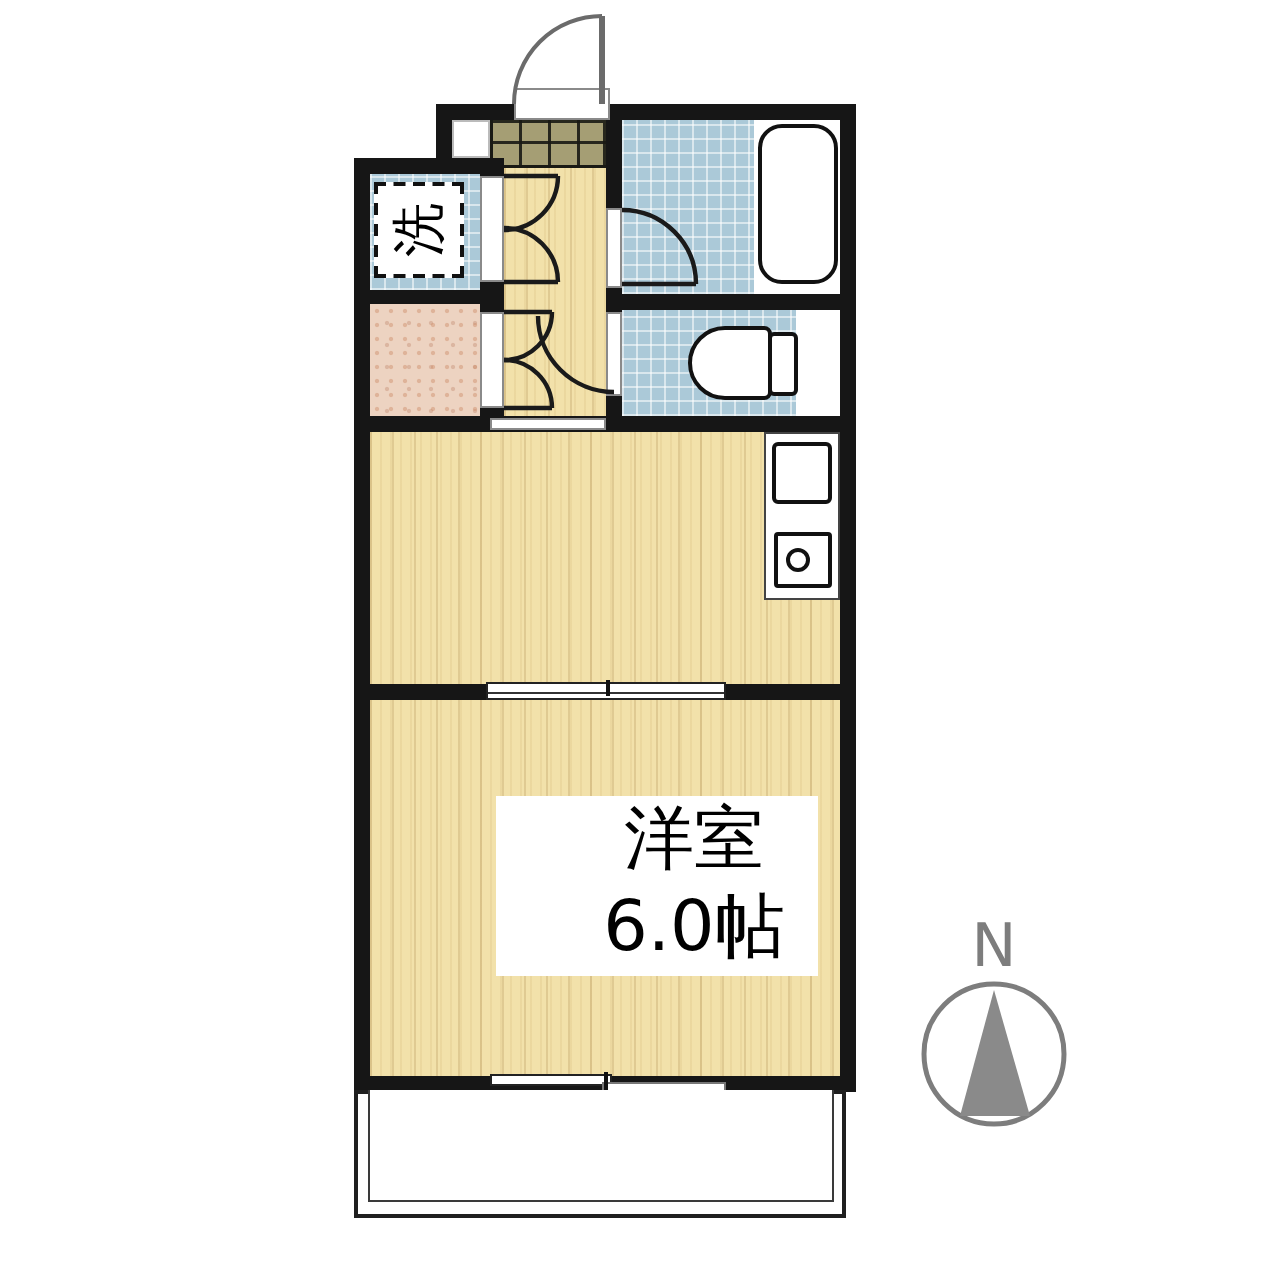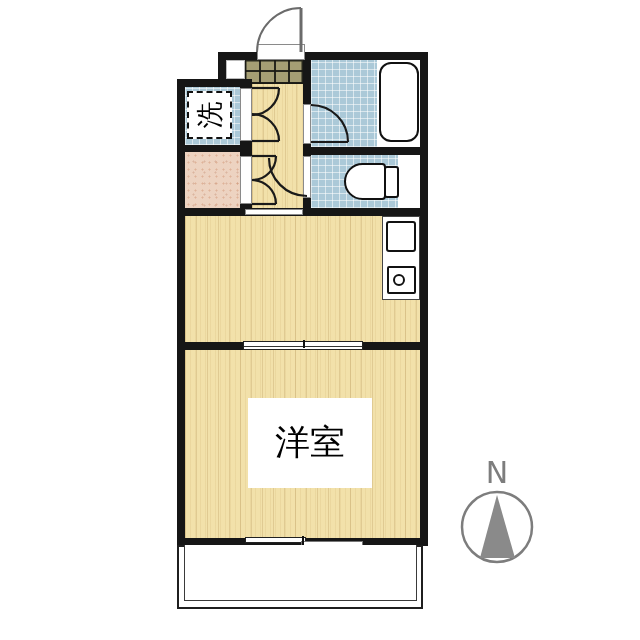--- a/index.html
+++ b/index.html
@@ -112,22 +112,23 @@
     <g stroke="#1a1a1a" fill="none" stroke-width="2.2">
       <line x1="311" y1="142" x2="348" y2="142"></line>
       <path d="M 348 142 A 37 37 0 0 0 311 105"></path>
     </g>
 
     <g stroke="#1a1a1a" fill="none" stroke-width="2.2">
       <path d="M 269 158 A 38 38 0 0 0 307 196"></path>
     </g>
   </svg>
 
-  <div class="label" style="left:248px;top:398px;width:124px;height:90px;font-size:35px;line-height:1.25;flex-direction:column;">
+  <div class="label" style="left:248px;top:398px;width:124px;height:90px;font-size:35px;line-height:1.25;flex-direction:column;padding-left:37px;">
     <span>洋室</span>
+    <span>6.0帖</span>
   </div>
   <div class="label" style="left:187px;top:91px;width:45px;height:48px;border:2px dashed #111;box-sizing:border-box;">
     <span style="display:block;font-size:27px;transform:rotate(-90deg);">洗</span>
   </div>
 
   <svg width="120" height="120" viewBox="0 0 120 120" style="left:437px;top:455px;">
     <circle cx="60" cy="72" r="35" fill="none" stroke="#7d7d7d" stroke-width="2.5"></circle>
     <polygon points="60,40 43,103 78,103" fill="#8a8a8a"></polygon>
     <text x="60" y="28" text-anchor="middle" font-size="30" fill="#7d7d7d" font-family="DejaVu Sans, Liberation Sans, sans-serif">N</text>
   </svg>

